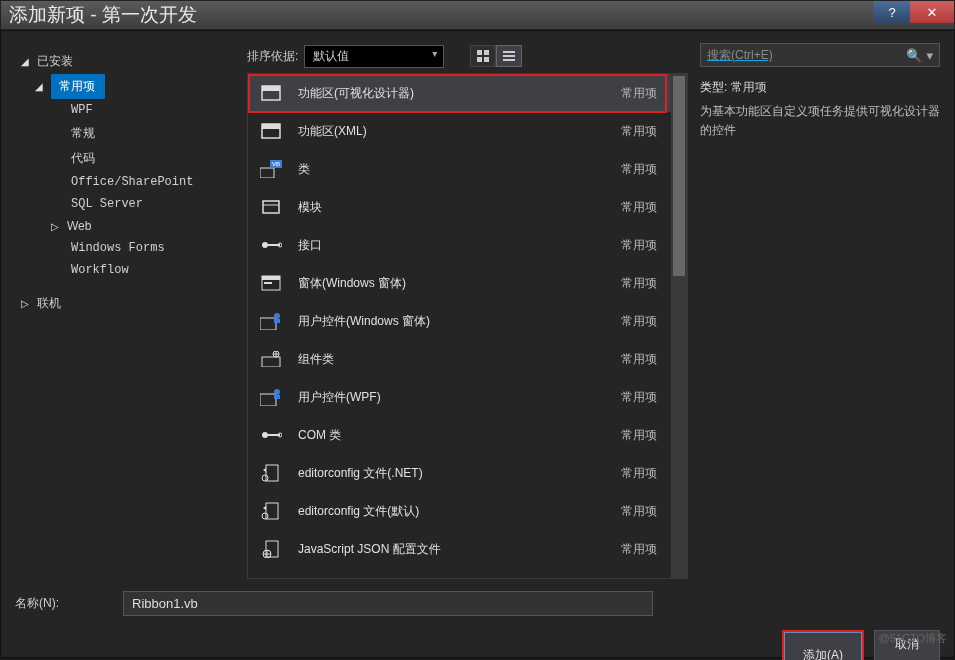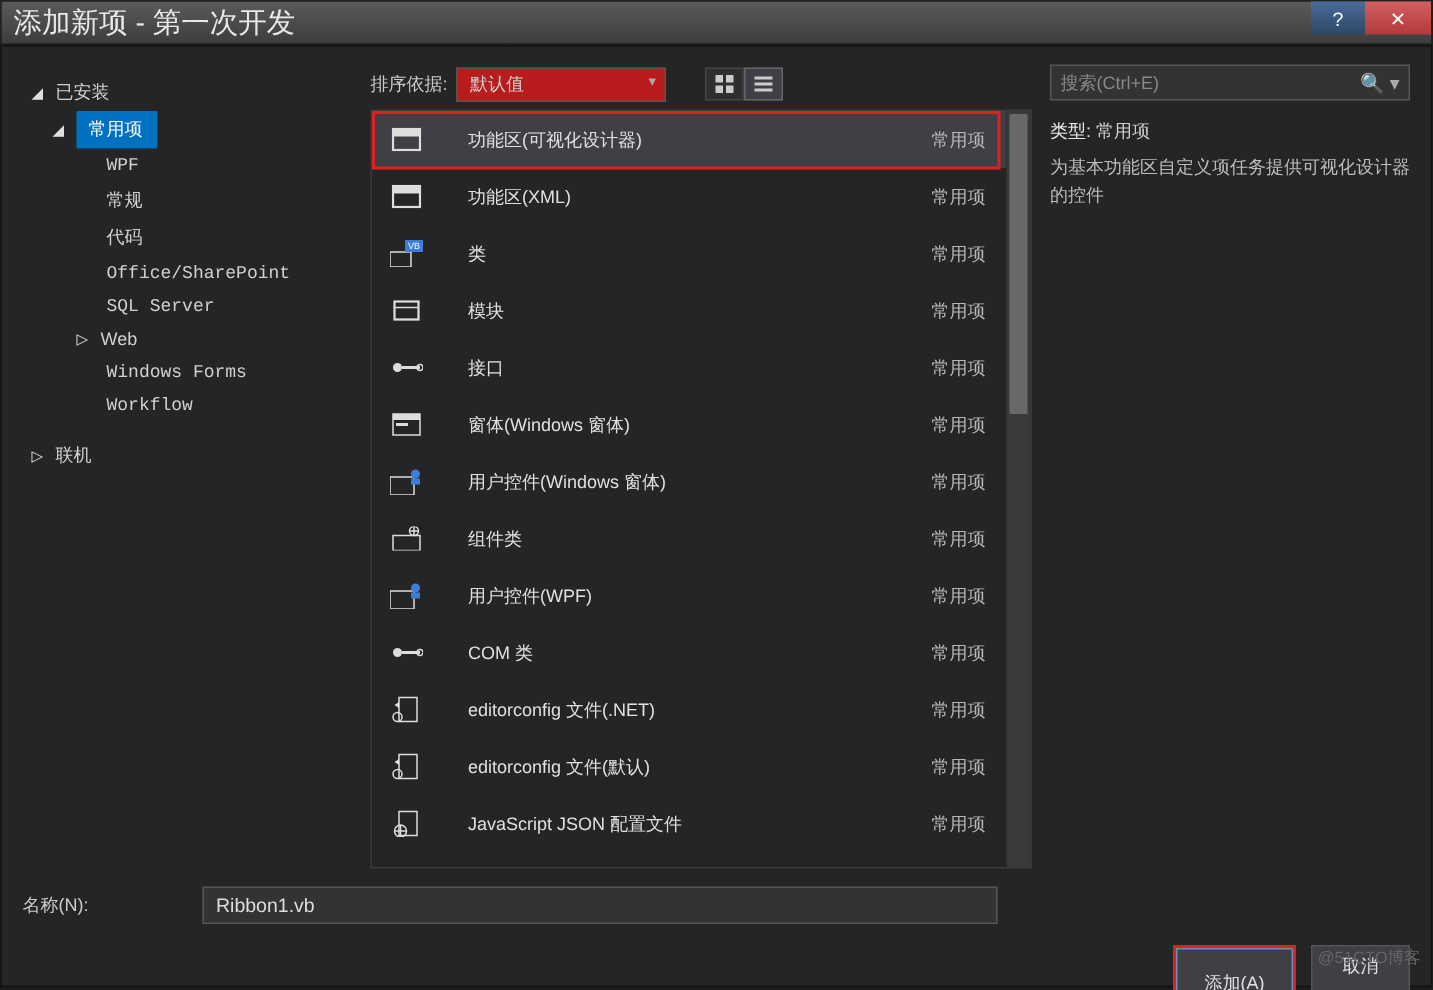--- a/index.html
+++ b/index.html
@@ -57,21 +57,21 @@
       padding-left: 6px;
       margin-left: 30px;
       width: fit-content;
       padding-right: 10px;
     }
     .sidebar-sep { height: 10px; }
     .center-col { flex: 1; display: flex; flex-direction: column; min-width: 0;}
     .toolbar { display: flex; align-items: center; gap: 6px; margin-bottom: 4px; height: 26px;}
     .toolbar .lbl { color: #ccc; }
     .sort-dd {
-      background: #b91c1c; border: 1px solid #555;
+      background: #000000; border: 1px solid #555;
       padding: 2px 22px 2px 8px;
       position: relative;
       width: 140px;
     }
     .sort-dd::after { content: "▾"; position: absolute; right: 6px; top: 2px; font-size: 10px; color: #aaa;}
     .view-btns { display: flex; gap: 0; margin-left: 10px;}
     .view-btn {
       width: 26px; height: 22px; border: 1px solid #444;
       display: flex; align-items: center; justify-content: center;
       background: #2f2f2f;
@@ -86,21 +86,21 @@
     }
     .list {
       flex: 1;
       overflow-y: hidden;
     }
     .list-row {
       display: flex;
       align-items: center;
       height: 38px;
       padding: 0 14px 0 10px;
-      gap: 28px;
+      gap: 14px;
       cursor: pointer;
     }
     .list-row.selected {
       background: #3f3f46;
     }
     .highlight-frame {
       position: absolute;
       border: 2px solid #e02020;
       pointer-events: none;
       left: 0px;
@@ -134,31 +134,31 @@
       display: flex;
       border: 1px solid #555;
       background: #333;
       height: 24px;
       align-items: center;
       padding: 0 6px;
       margin-bottom: 12px;
     }
     .search-wrap input {
       flex: 1; background: transparent; border: none; outline: none;
-      color: #f0abfc; font-size: 12px; font-family: inherit;
+      color: #0ea5e9; font-size: 12px; font-family: inherit; text-decoration: underline;
     }
     .search-wrap input::placeholder { color: #888; }
     .search-ico { color: #aaa; font-size: 13px; }
     .info-lbl { margin-bottom: 6px; }
     .info-lbl b { color: #e8e8e8; font-weight: normal;}
     .info-desc { color: #bcbcbc; line-height: 1.6;}
     .bottom-row {
       display: flex;
       align-items: center;
-      gap: 20px;
+      gap: 8px;
       padding: 6px 0;
     }
     .name-lbl { width: 100px; color: #ccc;}
     .name-input {
       flex: 1;
       background: #333;
       border: 1px solid #555;
       color: #ddd;
       padding: 4px 8px;
       font-family: inherit;

